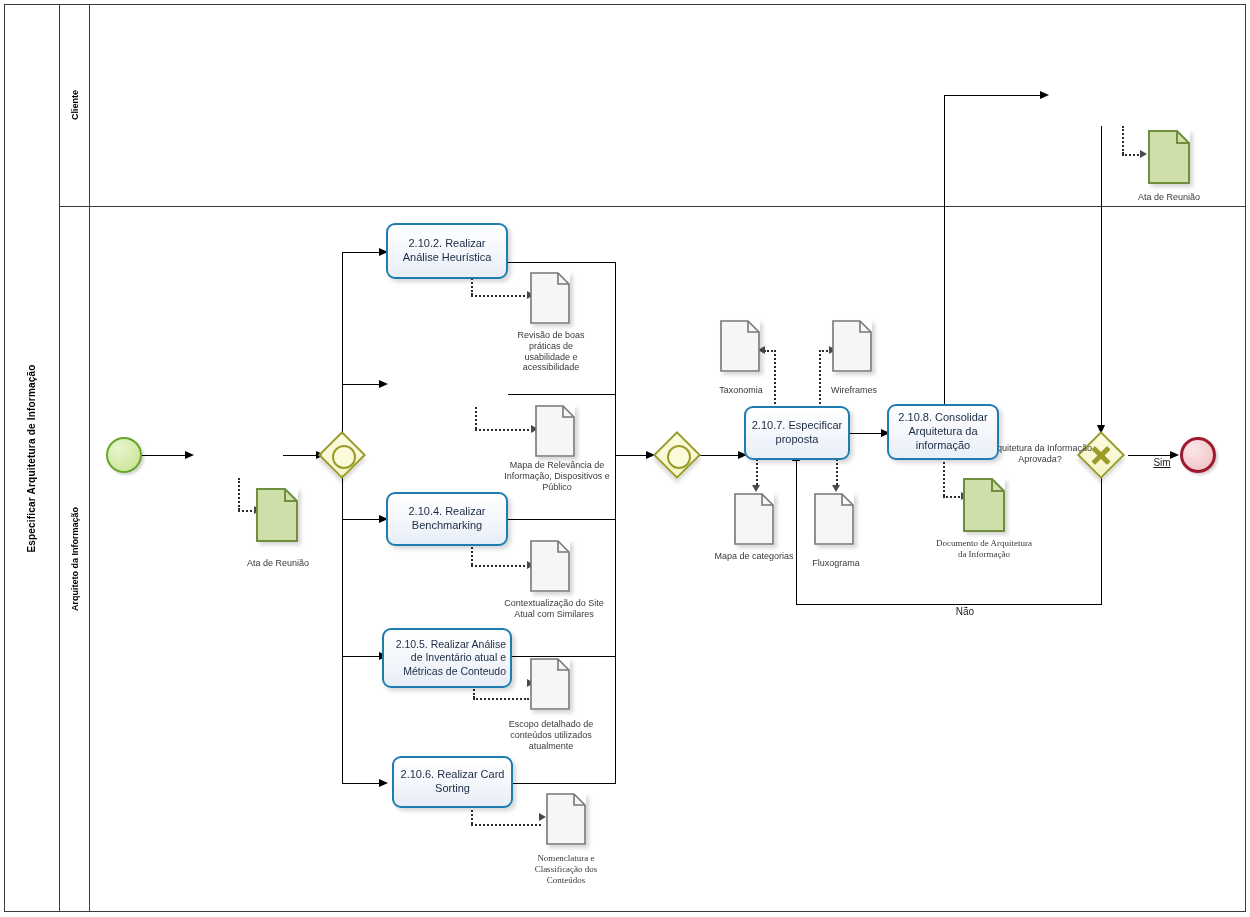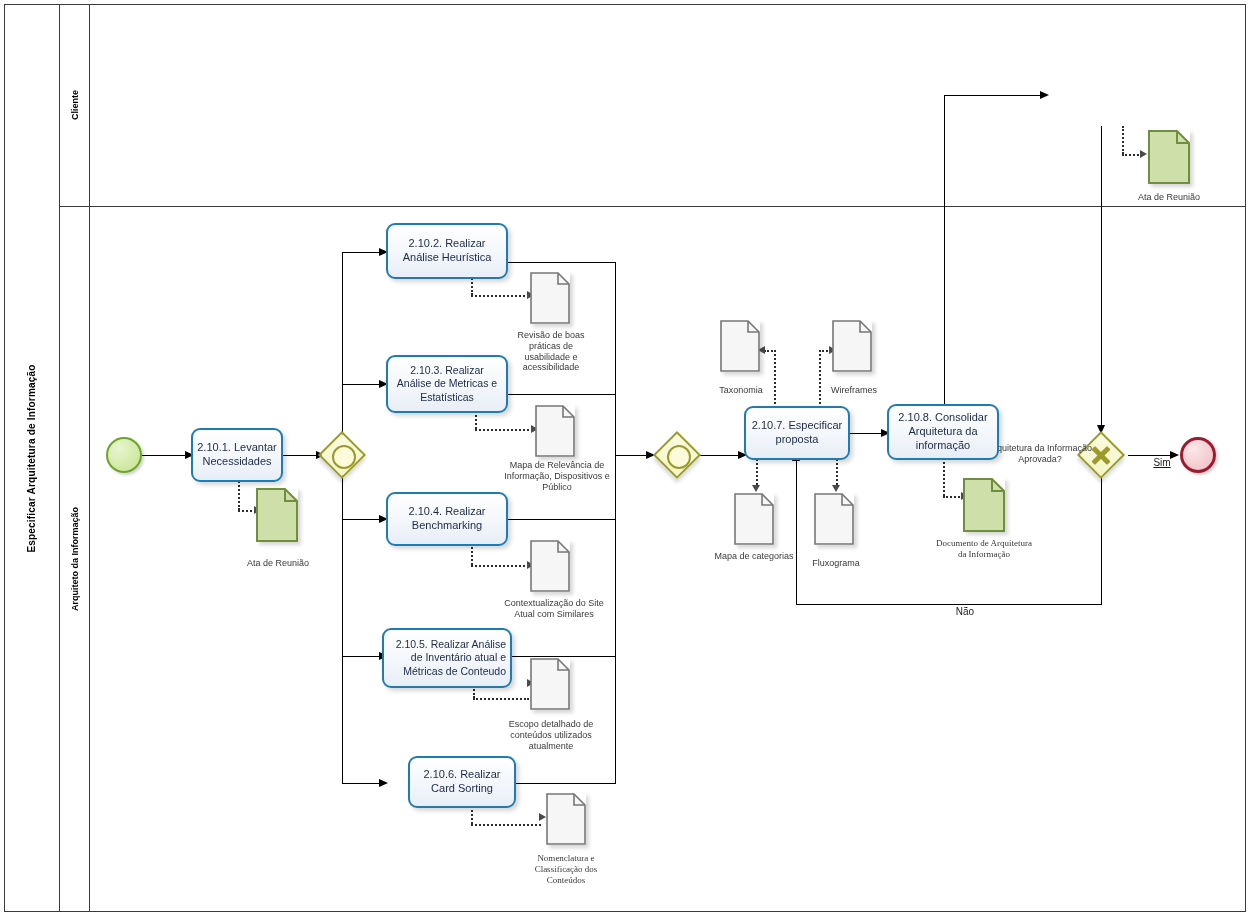--- a/index.html
+++ b/index.html
@@ -201,41 +201,35 @@
 
   <div style="position:absolute;left:1079px;top:433px;width:44px;height:44px;">
     <div class="gw" style="left:5px;top:5px;width:34px;height:34px;position:absolute;"></div>
     <div class="gw-x" style="left:11px;top:11px;width:22px;height:22px;">
       <i style="left:0;top:9px;width:22px;height:5px;transform:rotate(45deg);"></i>
       <i style="left:0;top:9px;width:22px;height:5px;transform:rotate(-45deg);"></i>
     </div>
   </div>
   <div class="gw-label" style="left:985px;top:443px;width:110px;">Arquitetura da Informação Aprovada?</div>
 
-  <div class="task" style="left:191px;top:428px;width:92px;height:54px;">
-    <span>2.10.1. Levantar Necessidades</span>
-  </div>
 
   <div class="task" style="left:386px;top:223px;width:122px;height:56px;">
     <span>2.10.2. Realizar Análise Heurística</span>
   </div>
 
-  <div class="task small" style="left:386px;top:355px;width:122px;height:58px;">
-    <span>2.10.3. Realizar Análise de Metricas e Estatísticas</span>
-  </div>
 
   <div class="task" style="left:386px;top:492px;width:122px;height:54px;">
     <span>2.10.4. Realizar Benchmarking</span>
   </div>
 
   <div class="task small" style="left:382px;top:628px;width:130px;height:60px;text-align:right;">
     <span>2.10.5. Realizar Análise de Inventário atual e Métricas de Conteudo</span>
   </div>
 
-  <div class="task" style="left:408px;top:756px;width:108px;height:52px;">
+  <div class="task" style="left:392px;top:756px;width:121px;height:52px;">
     <span>2.10.6. Realizar Card Sorting</span>
   </div>
 
   <div class="task" style="left:744px;top:406px;width:106px;height:54px;">
     <span>2.10.7. Especificar proposta</span>
   </div>
 
   <div class="task" style="left:887px;top:404px;width:112px;height:56px;">
     <span>2.10.8. Consolidar Arquitetura da informação</span>
   </div>

